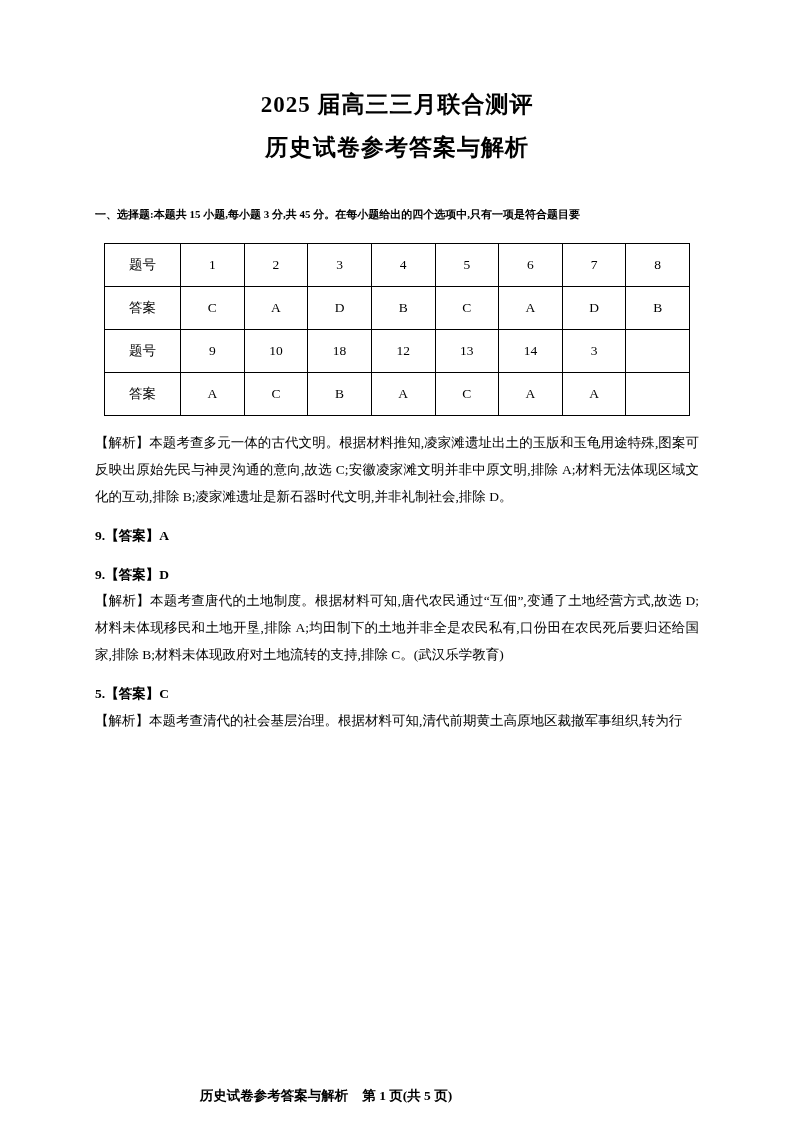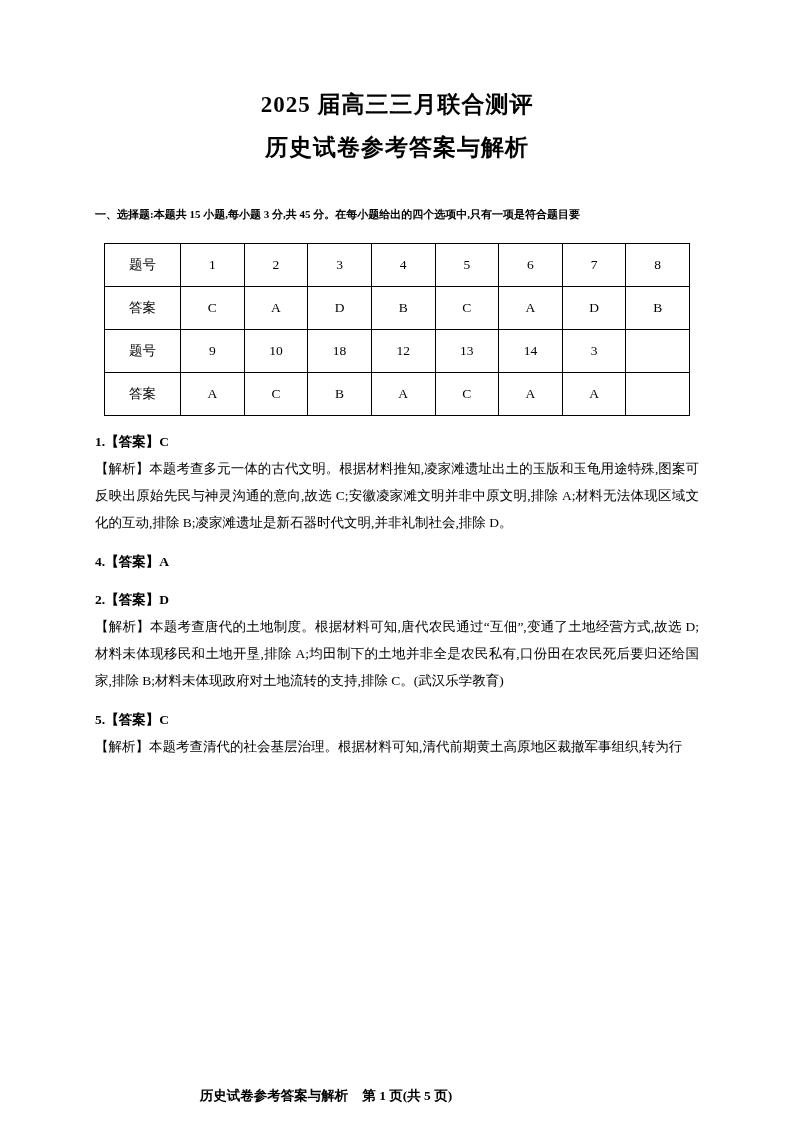--- a/index.html
+++ b/index.html
@@ -165,30 +165,29 @@
         <td>A</td>
         <td>C</td>
         <td>A</td>
         <td>A</td>
         <td></td>
       </tr>
     </tbody>
   </table>
 
   <div class="qblock">
-    <div class="qhead bold">1.【答案】C</div>
     <div class="qbody">【解析】本题考查多元一体的古代文明。根据材料推知,凌家滩遗址出土的玉版和玉龟用途特殊,图案可反映出原始先民与神灵沟通的意向,故选 C;安徽凌家滩文明并非中原文明,排除 A;材料无法体现区域文化的互动,排除 B;凌家滩遗址是新石器时代文明,并非礼制社会,排除 D。</div>
   </div>
 
   <div class="qblock">
-    <div class="qhead bold">4.【答案】A</div>
+    <div class="qhead bold">9.【答案】A</div>
   </div>
 
   <div class="qblock">
-    <div class="qhead bold">2.【答案】D</div>
+    <div class="qhead bold">9.【答案】D</div>
     <div class="qbody">【解析】本题考查唐代的土地制度。根据材料可知,唐代农民通过“互佃”,变通了土地经营方式,故选 D;材料未体现移民和土地开垦,排除 A;均田制下的土地并非全是农民私有,口份田在农民死后要归还给国家,排除 B;材料未体现政府对土地流转的支持,排除 C。(武汉乐学教育)</div>
   </div>
 
 
   <div class="qblock">
     <div class="qhead bold">5.【答案】C</div>
     <div class="qbody">【解析】本题考查清代的社会基层治理。根据材料可知,清代前期黄土高原地区裁撤军事组织,转为行</div>
   </div>
 
 </div>

